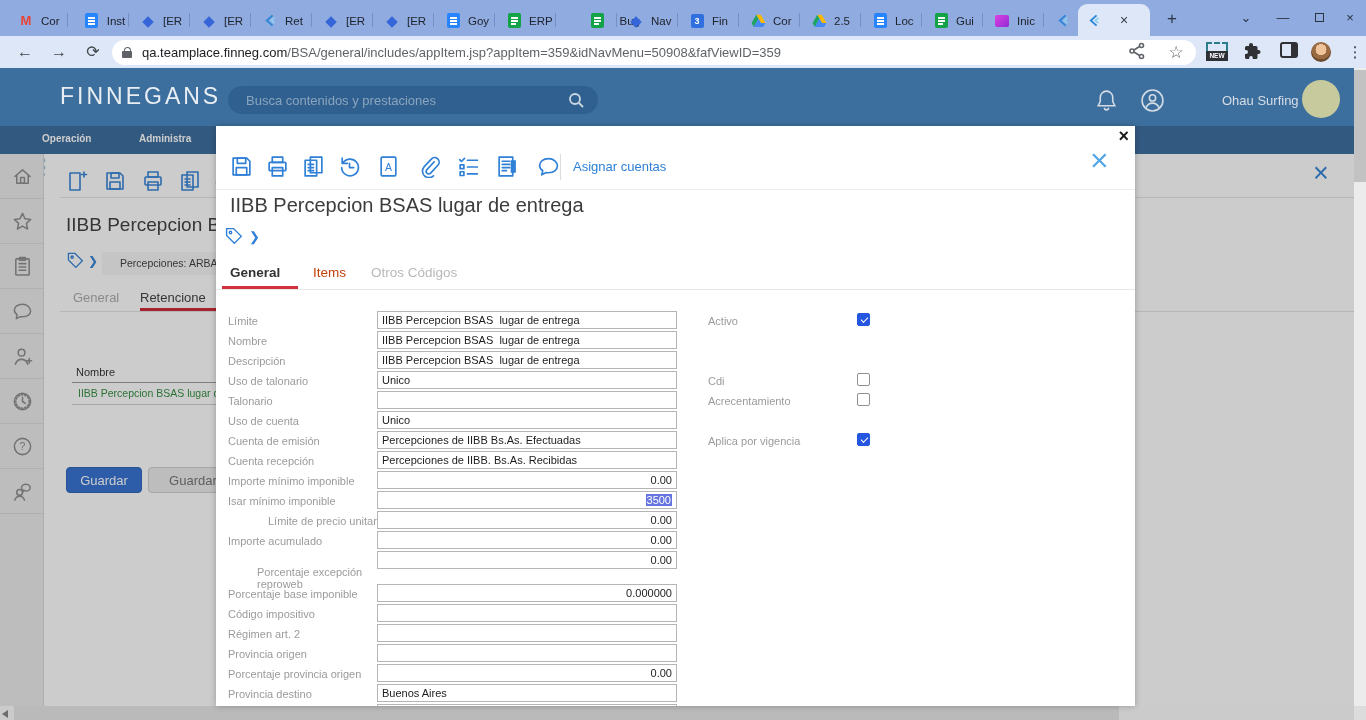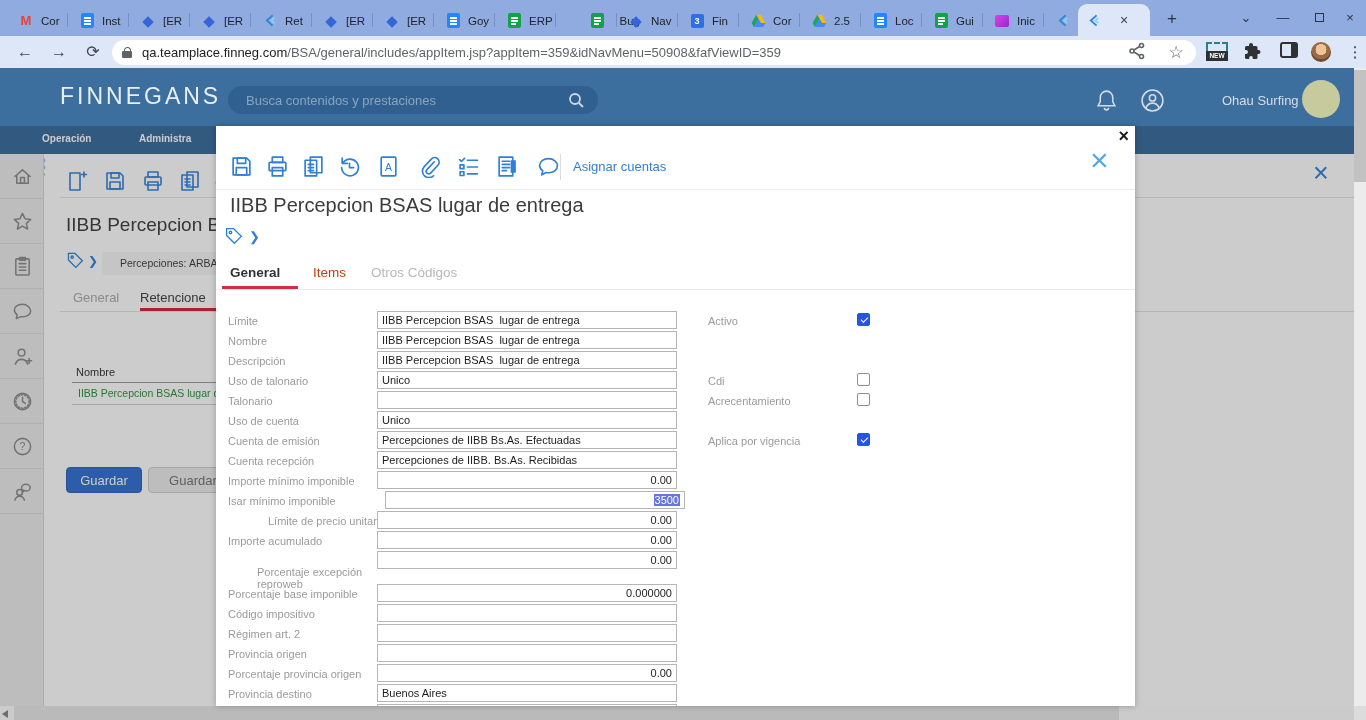--- a/index.html
+++ b/index.html
@@ -113,21 +113,21 @@
 
 <div id="screen">
 
   <div id="tabstrip">
     <div id="tabs">
         <div class="tab" style="left: 8px;">
           <span class="favic" style="color:#ea4335;font-weight:bold;font-size:13px">M</span>
           <span class="tlabel">Cor</span>
         </div>
         <div class="tabdiv" style="left: 67px;"></div>
-        <div class="tab" style="left: 69px;">
+        <div class="tab" style="left: 69px; justify-content: center;">
           <span class="favic">
             <span class="docsq" style="background:#2684fc">
               <i style="top:4px"></i>
               <i style="top:7px"></i>
               <i style="top:10px"></i>
             </span>
           </span>
           <span class="tlabel">Inst</span>
         </div>
         <div class="tabdiv" style="left: 128px;"></div>
@@ -626,21 +626,21 @@
         <div class="f-box" style="top: 265px;"></div>
         <div class="f-label" style="top: 289px;">Uso de cuenta</div>
         <div class="f-box" style="top: 285px;">Unico</div>
         <div class="f-label" style="top: 309px;">Cuenta de emisión</div>
         <div class="f-box" style="top: 305px;">Percepciones de IIBB Bs.As. Efectuadas</div>
         <div class="f-label" style="top: 329px;">Cuenta recepción</div>
         <div class="f-box" style="top: 325px;">Percepciones de IIBB. Bs.As. Recibidas</div>
         <div class="f-label" style="top: 349px;">Importe mínimo imponible</div>
         <div class="f-box right" style="top: 345px;">0.00</div>
         <div class="f-label" style="top: 369px;">Isar mínimo imponible</div>
-        <div class="f-box right" style="top: 365px; margin-left: 8px;"><span class="sel">3500</span></div>
+        <div class="f-box right" style="top: 365px;"><span class="sel">3500</span></div>
         <div class="f-label" style="top: 389px; margin-left: 40px;">Límite de precio unitario</div>
         <div class="f-box right" style="top: 385px;">0.00</div>
         <div class="f-label" style="top: 409px;">Importe acumulado</div>
         <div class="f-box right" style="top: 405px;">0.00</div>
         <div class="f-label" style="top: 440px; margin-left: 29px;">Porcentaje excepción reproweb</div>
         <div class="f-box right" style="top: 425px;">0.00</div>
         <div class="f-label" style="top: 462px;">Porcentaje base imponible</div>
         <div class="f-box right" style="top: 458px;">0.000000</div>
         <div class="f-label" style="top: 482px;">Código impositivo</div>
         <div class="f-box" style="top: 478px;"></div>

